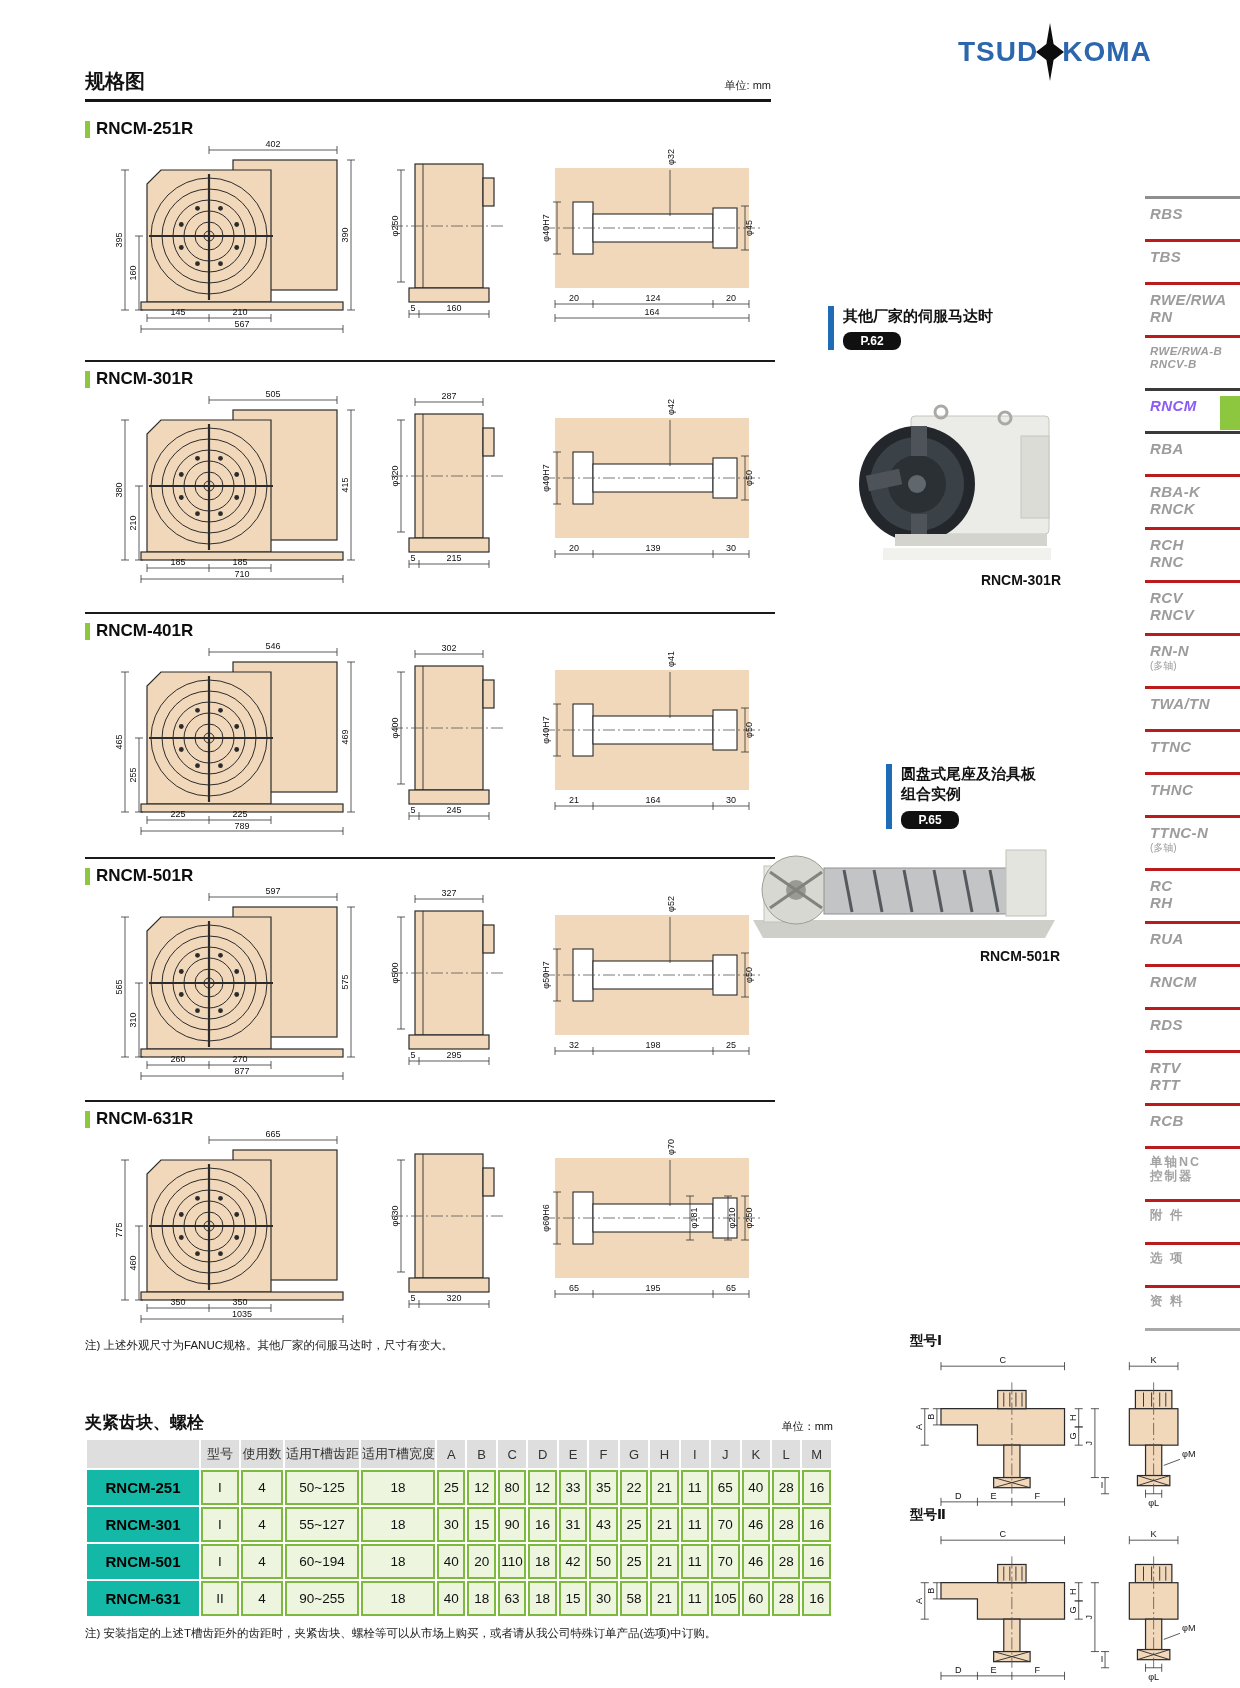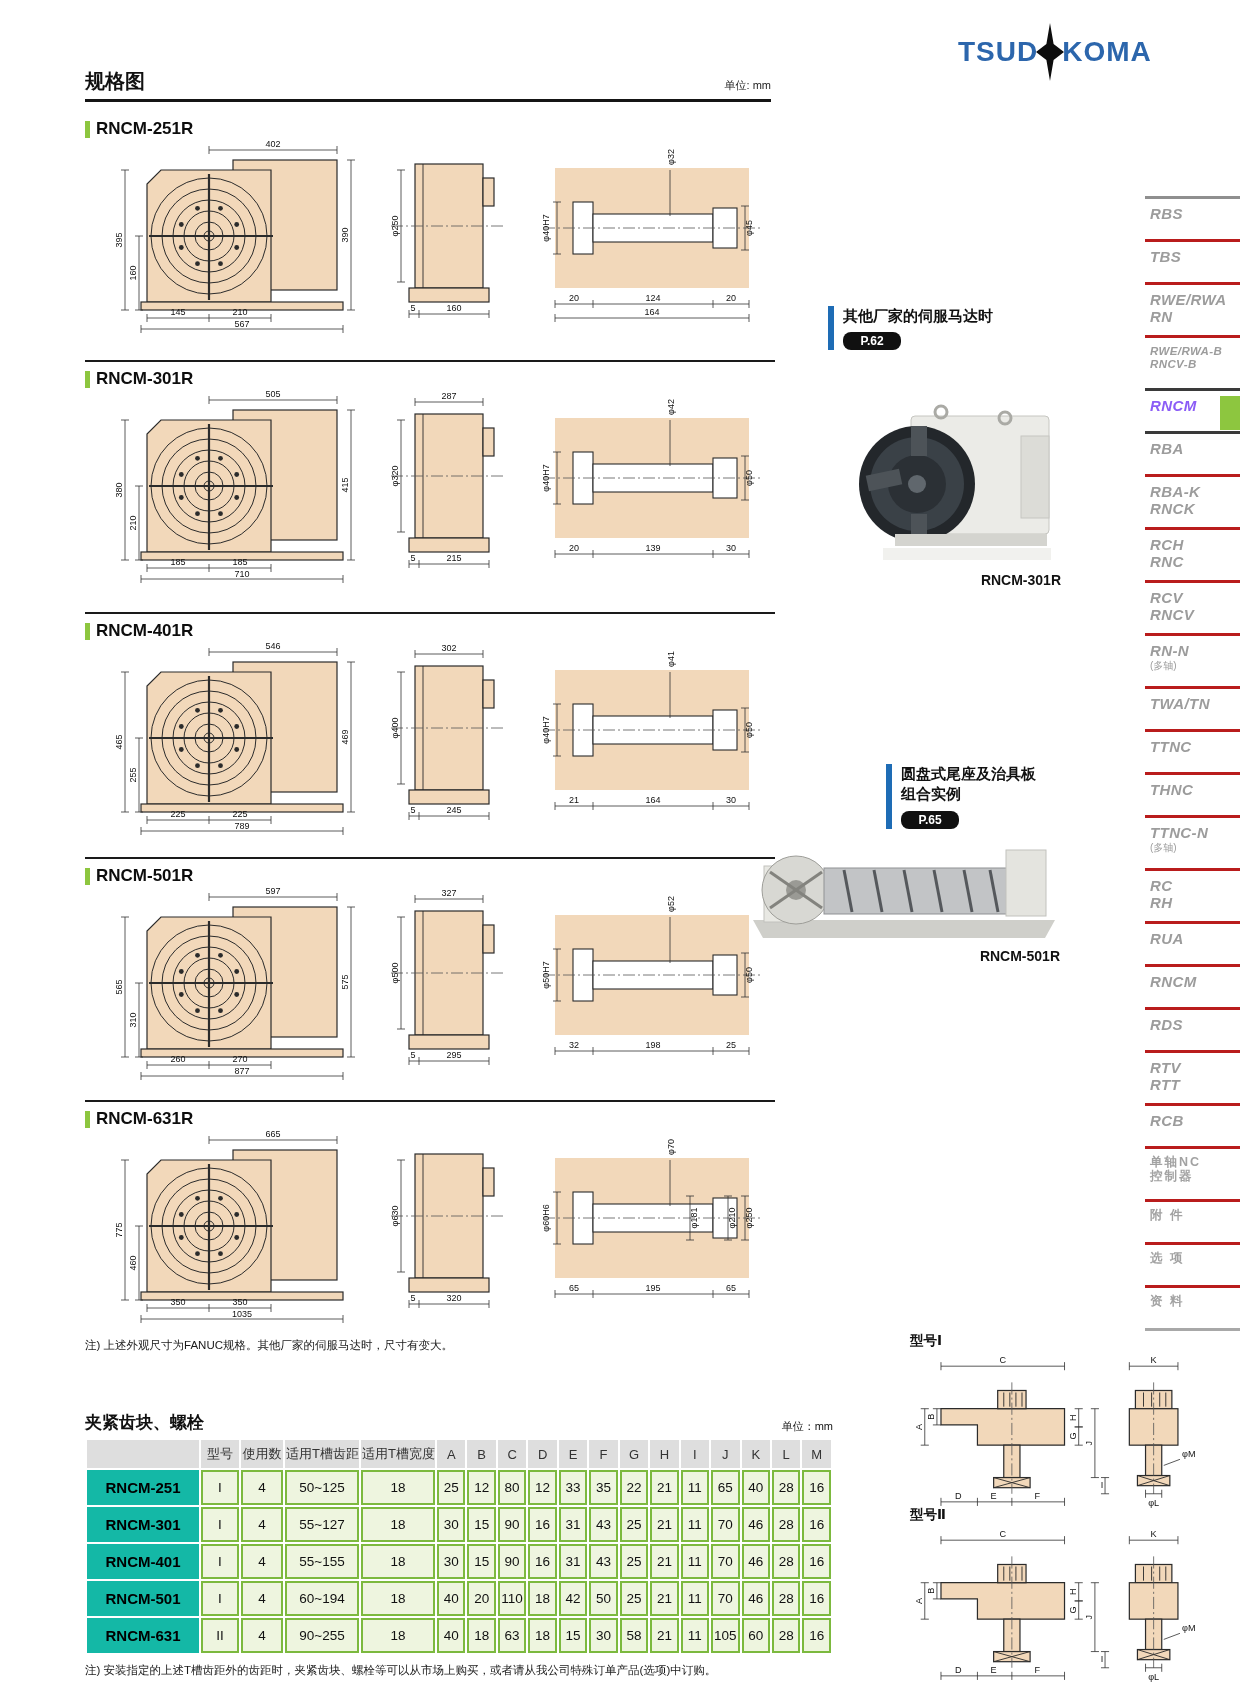--- a/index.html
+++ b/index.html
@@ -732,40 +732,20 @@
             <td>43</td>
             <td>25</td>
             <td>21</td>
             <td>11</td>
             <td>70</td>
             <td>46</td>
             <td>28</td>
             <td>16</td>
           </tr>
           <tr>
-            <th class="model">RNCM-401</th>
-            <td>I</td>
-            <td>4</td>
-            <td>55~155</td>
-            <td>18</td>
-            <td>30</td>
-            <td>15</td>
-            <td>90</td>
-            <td>16</td>
-            <td>31</td>
-            <td>43</td>
-            <td>25</td>
-            <td>21</td>
-            <td>11</td>
-            <td>70</td>
-            <td>46</td>
-            <td>28</td>
-            <td>16</td>
-          </tr>
-          <tr>
             <th class="model">RNCM-501</th>
             <td>I</td>
             <td>4</td>
             <td>60~194</td>
             <td>18</td>
             <td>40</td>
             <td>20</td>
             <td>110</td>
             <td>18</td>
             <td>42</td>

